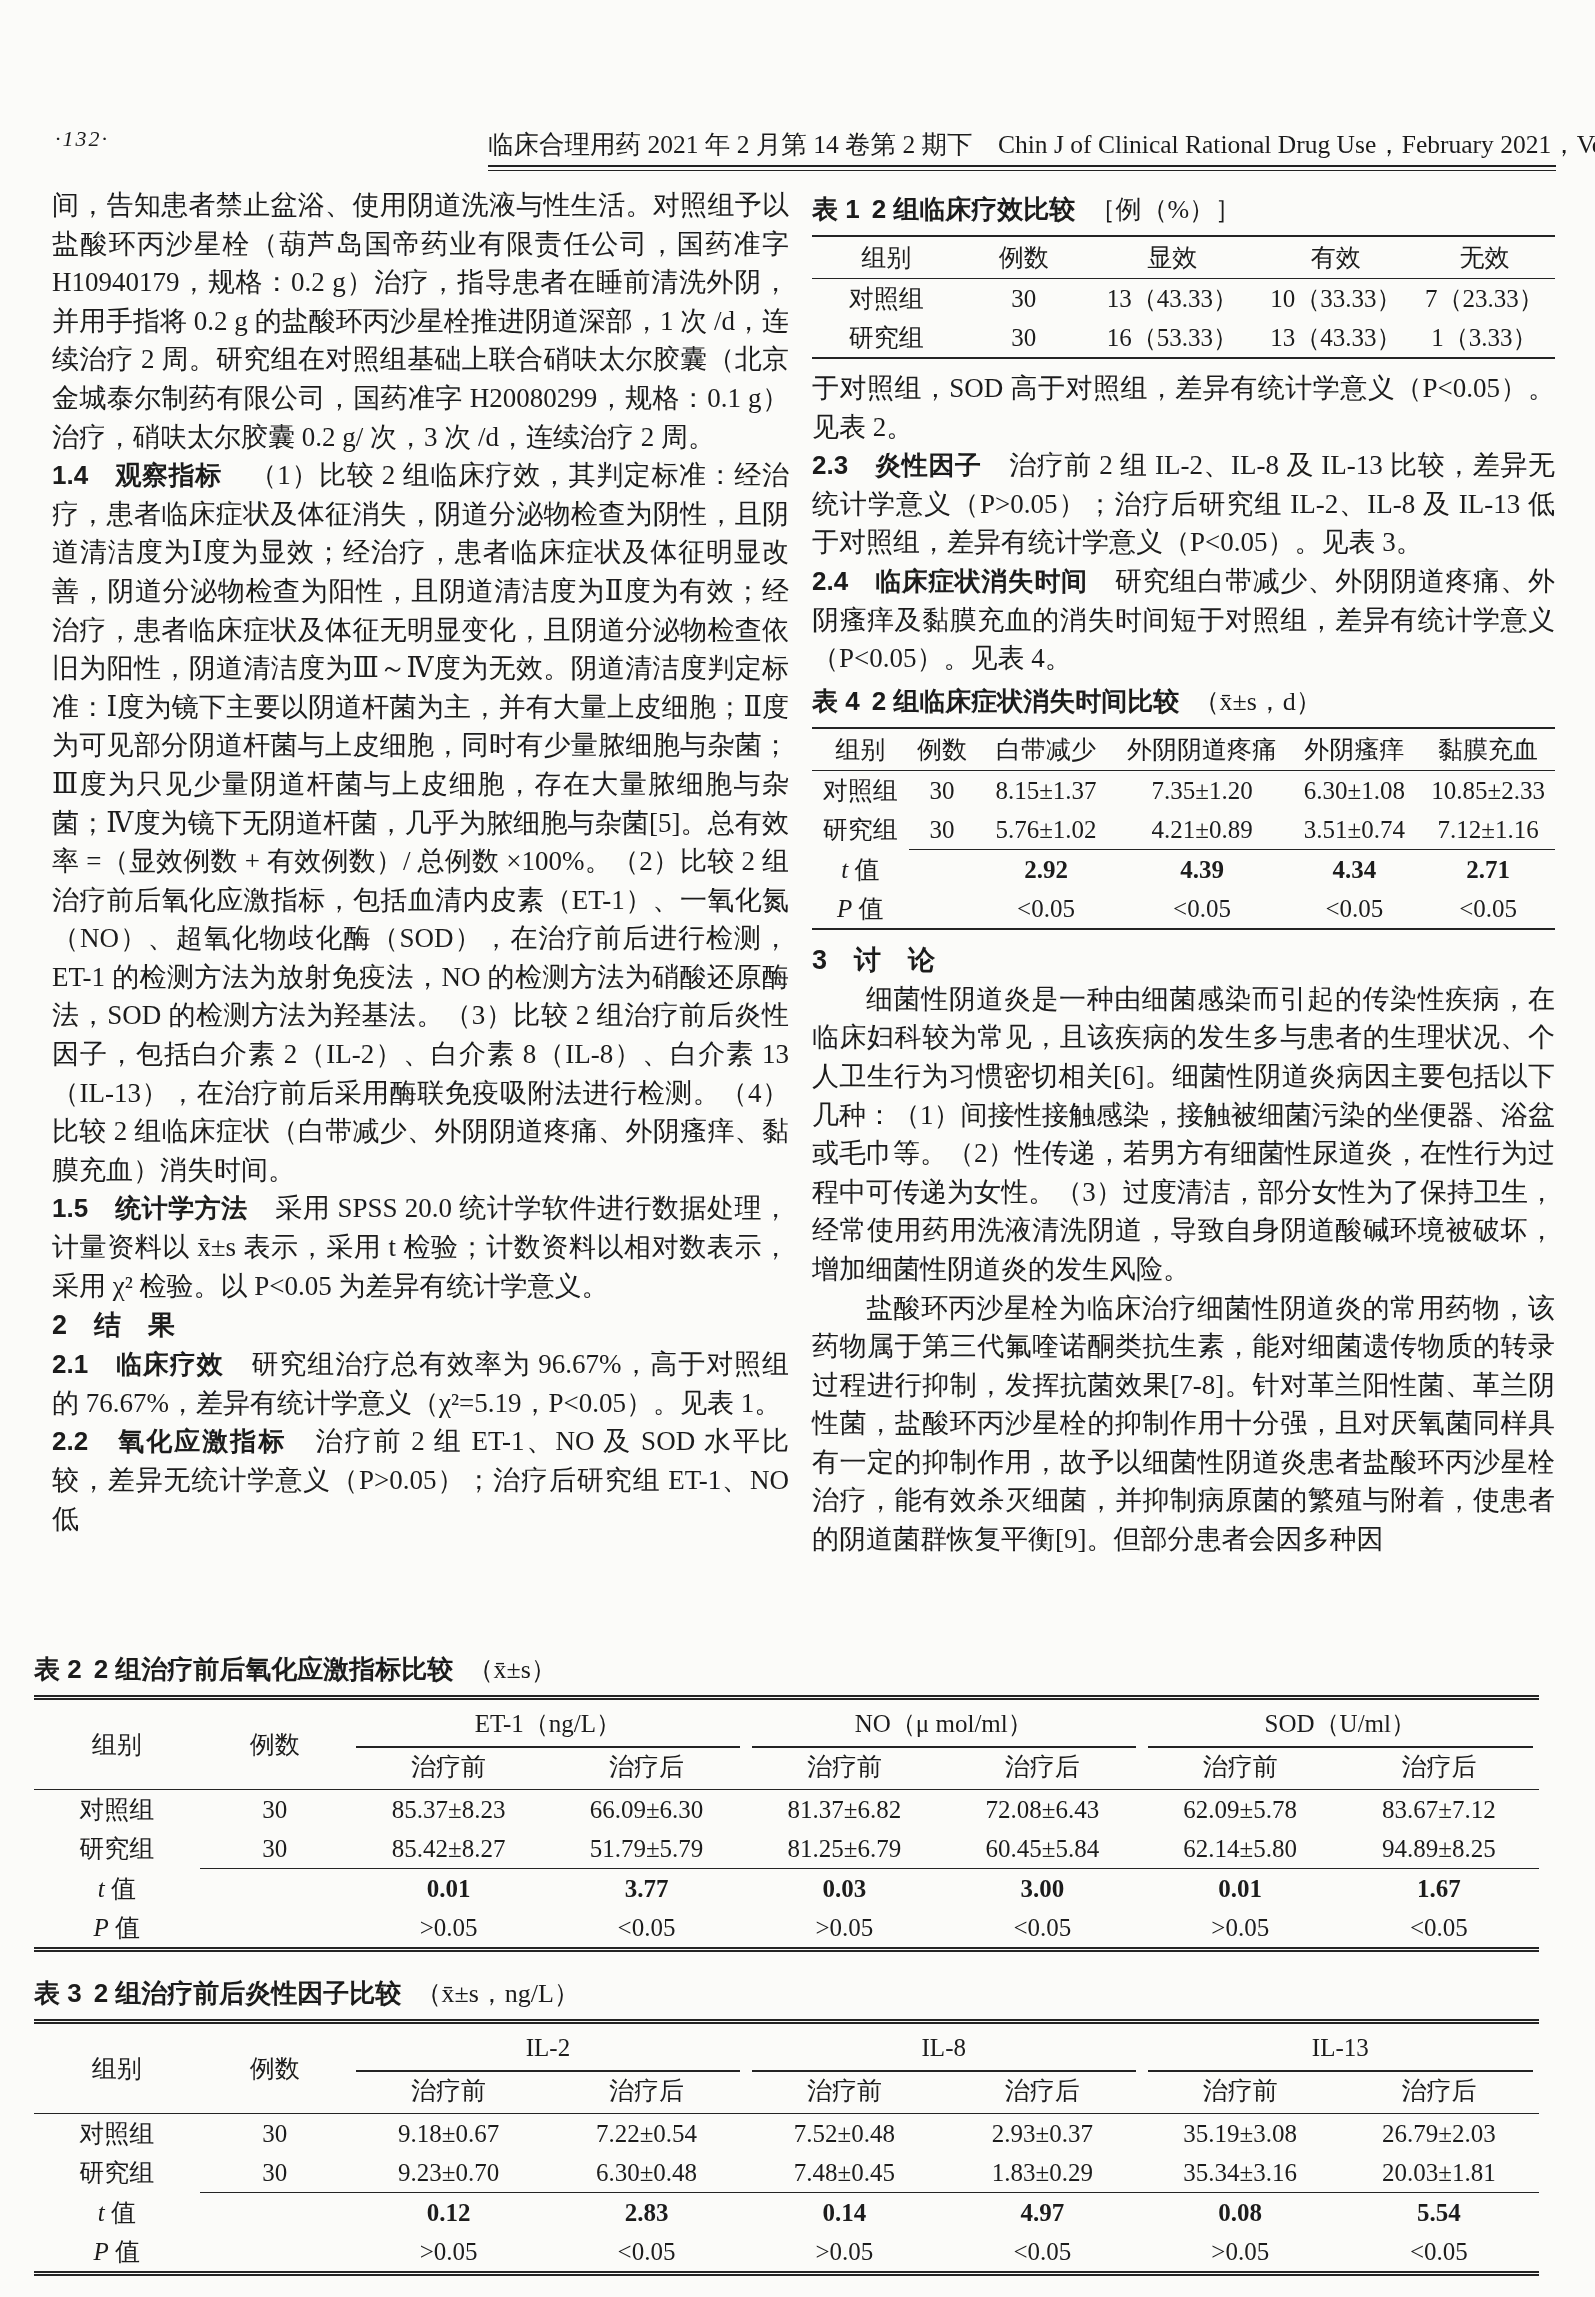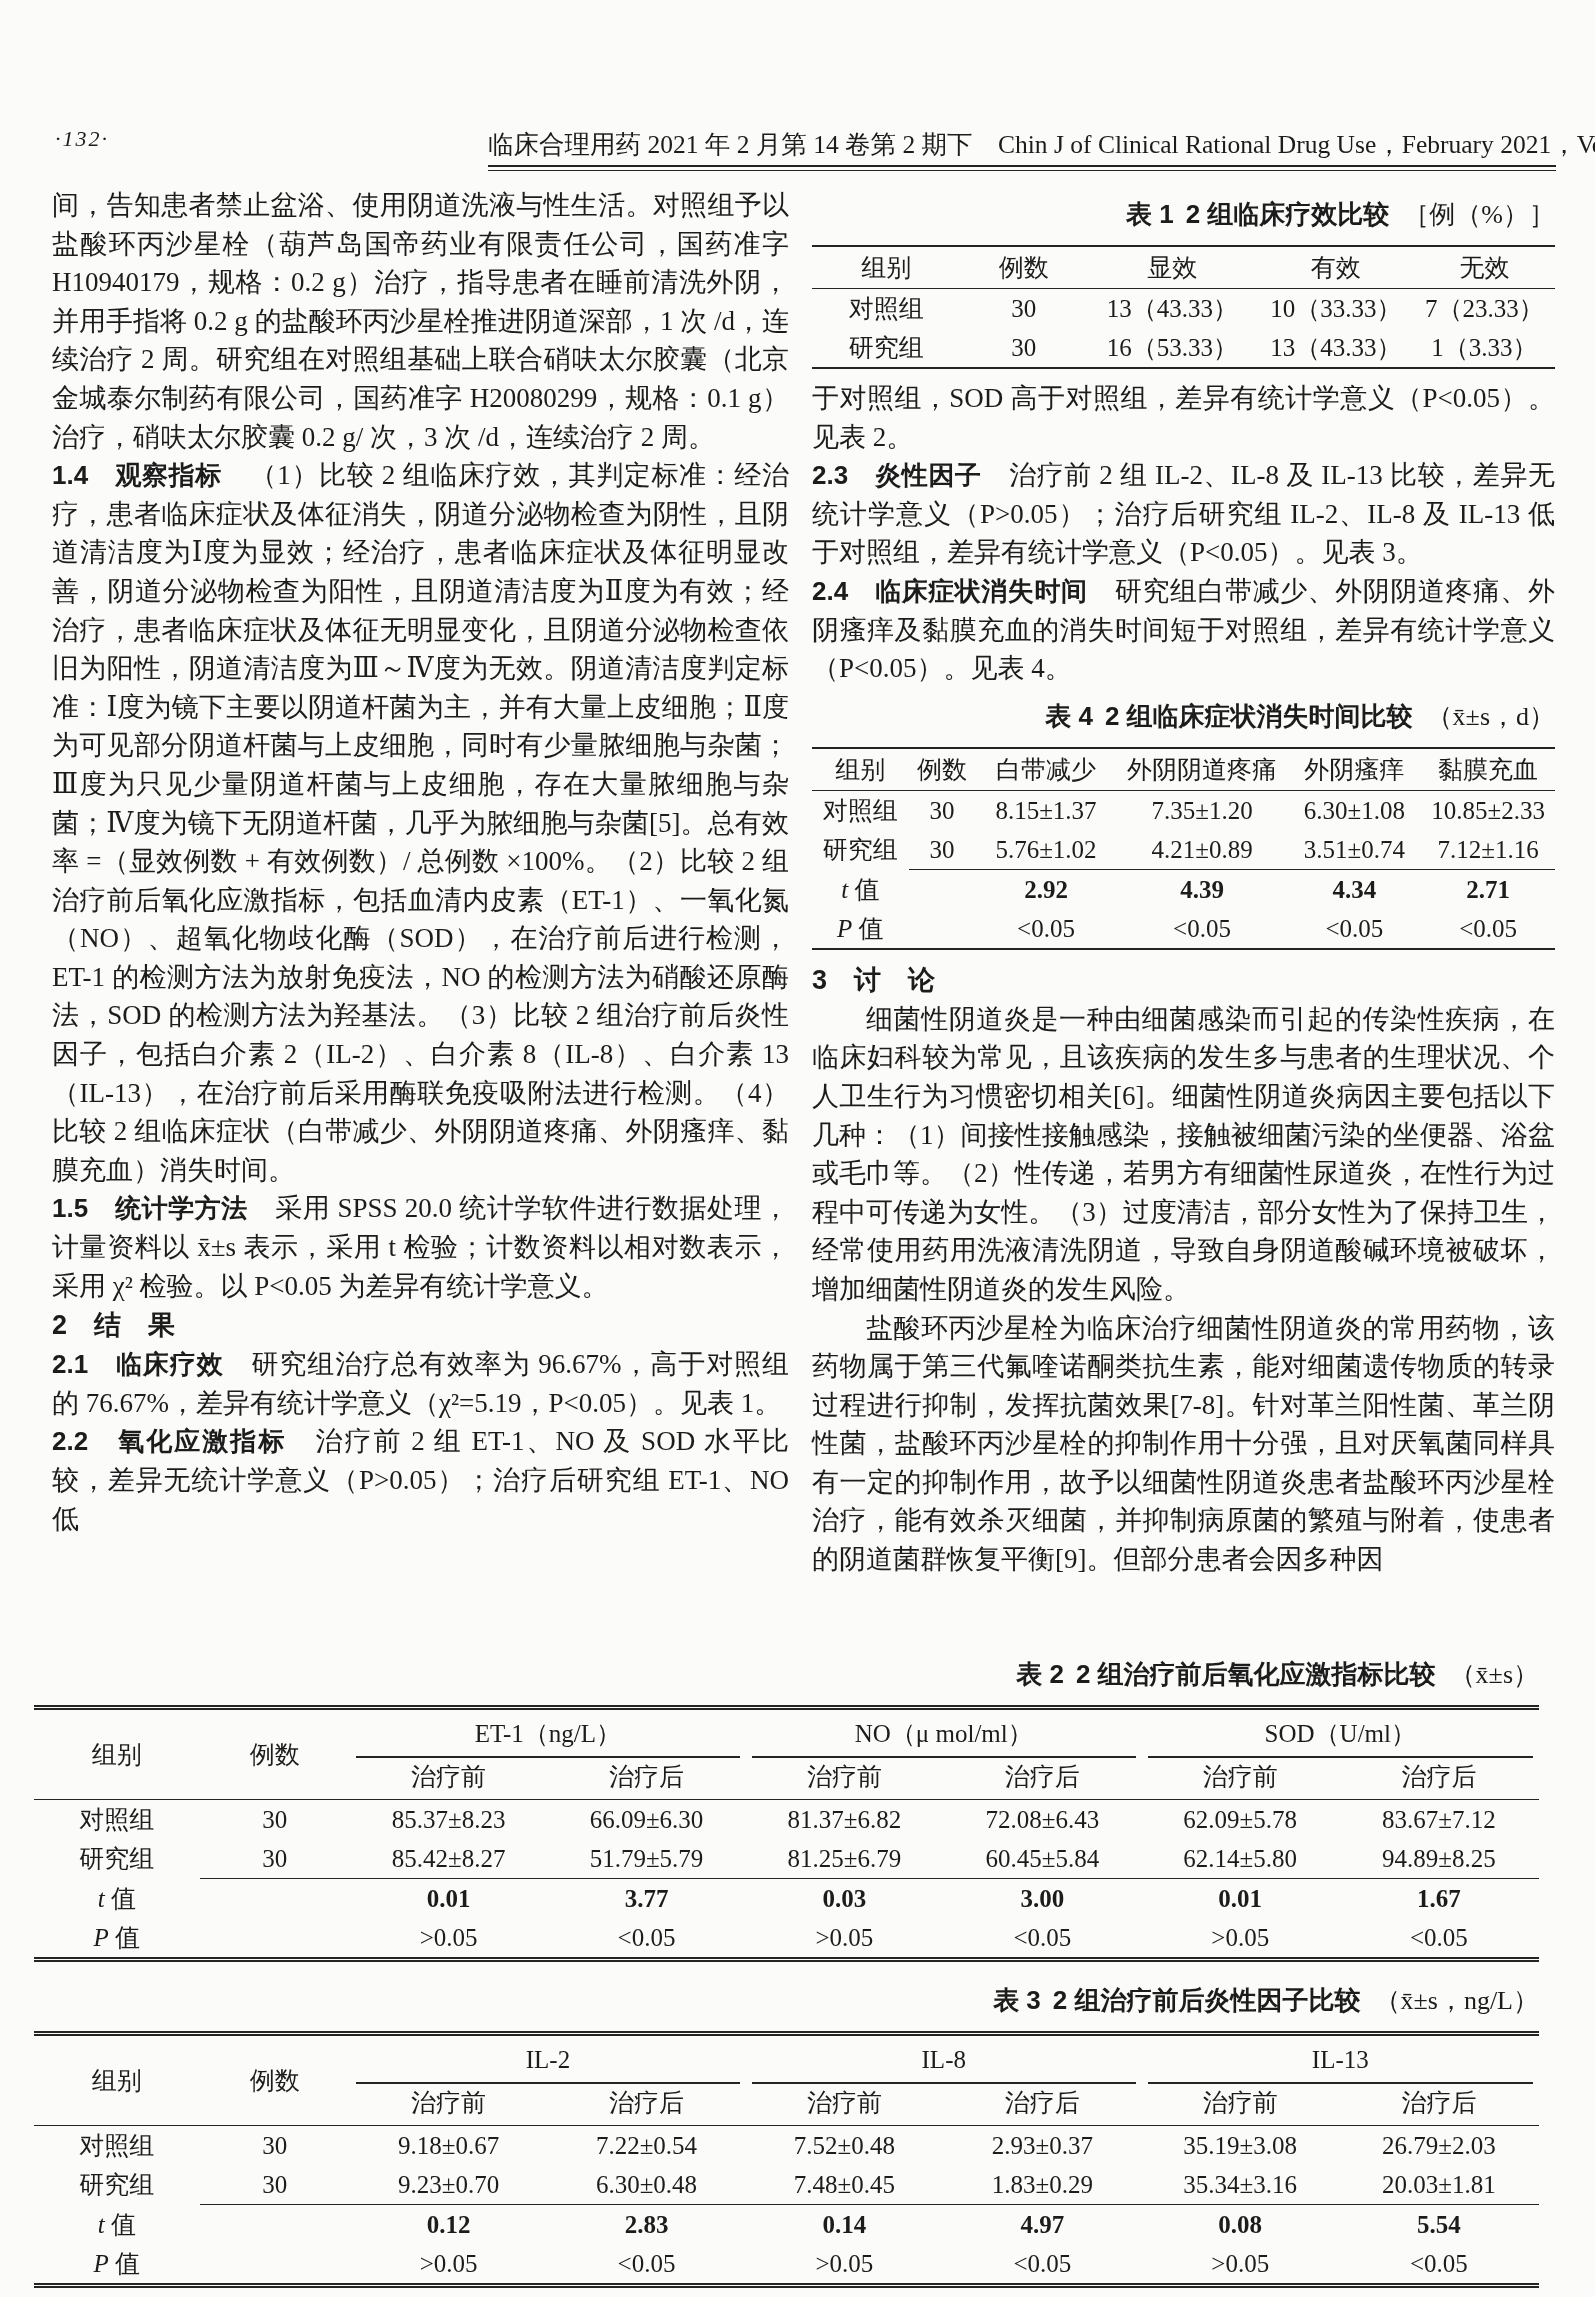--- a/index.html
+++ b/index.html
@@ -16,42 +16,42 @@
               border-top:2.5px solid #222; border-bottom:1px solid #222; }
   
   .col { position:absolute; top:186px; font-size:27px; line-height:38.6px; }
   .col-left  { left:52px;  width:737px; }
   .col-right { left:812px; width:743px; }
   p.para { text-align:justify; text-justify:inter-ideograph; }
   p.indent { text-indent:2em; }
   .lbl { font-family:Liberation Sans, sans-serif; font-weight:bold; font-size:26px; }
   .sec-head { font-family:"Liberation Sans","DejaVu Sans",sans-serif; font-weight:bold; font-size:27px; line-height:40px; }
   
-  .tbl-title { text-align:right; font-size:26px; line-height:44px; margin-bottom:8px; }
+  .tbl-title { text-align:left; font-size:26px; line-height:34px; margin-bottom:8px; }
   .tbl-title .lab, .tbl-title .cap { font-family:"Liberation Sans","DejaVu Sans",sans-serif; font-weight:bold; }
   .tbl-title .lab { margin-right:12px; }
   .tbl-title .cap { margin-right:14px; }
   .tbl-title .unit { font-weight:normal; }
   table.sci { width:100%; border-collapse:collapse; font-size:25px;
               border-top:2.5px solid #242424; border-bottom:2.5px solid #242424; }
   table.sci.dbl { border-top:5px double #242424; border-bottom:5px double #242424; }
   table.sci th, table.sci td { font-weight:normal; text-align:center; padding:5px 2px; line-height:29px; }
   table.sci.single thead th { border-bottom:1.6px solid #242424; padding:6px 2px; }
   table.sci.grouped thead th.span2 { border-bottom:1.6px solid #242424; vertical-align:middle; }
   table.sci.grouped thead th.gcol { padding:7px 0 0; vertical-align:middle; }
   table.sci.grouped thead tr.subrow th { border-bottom:1.6px solid #242424; padding:4px 2px 8px; }
   .grp { border-bottom:2px solid #242424; width:97%; margin:0 auto; padding:2px 0 8px; }
   table.sci td.rule-above { border-top:1.6px solid #242424;font-weight:bold; }
   table.sci i { font-style:italic; }
   
   .t-sec { margin:6px 0 10px; }
   
   .bottom { position:absolute; left:34px; top:1652px; width:1505px; }
   .bottom .t-sec2 { margin-top:0; }
-  .bottom .t-sec3 { margin-top:16px; }
+  .bottom .t-sec3 { margin-top:24px; }
 </style>
 </head>
 <body>
 
 <div class="page">
 
   <div class="hdr-pageno">·132·</div>
   <div class="hdr-journal">临床合理用药 2021 年 2 月第 14 卷第 2 期下　Chin J of Clinical Rational Drug Use，February 2021，Vol.14 No.2C</div>
   <div class="hdr-rule"></div>
 

